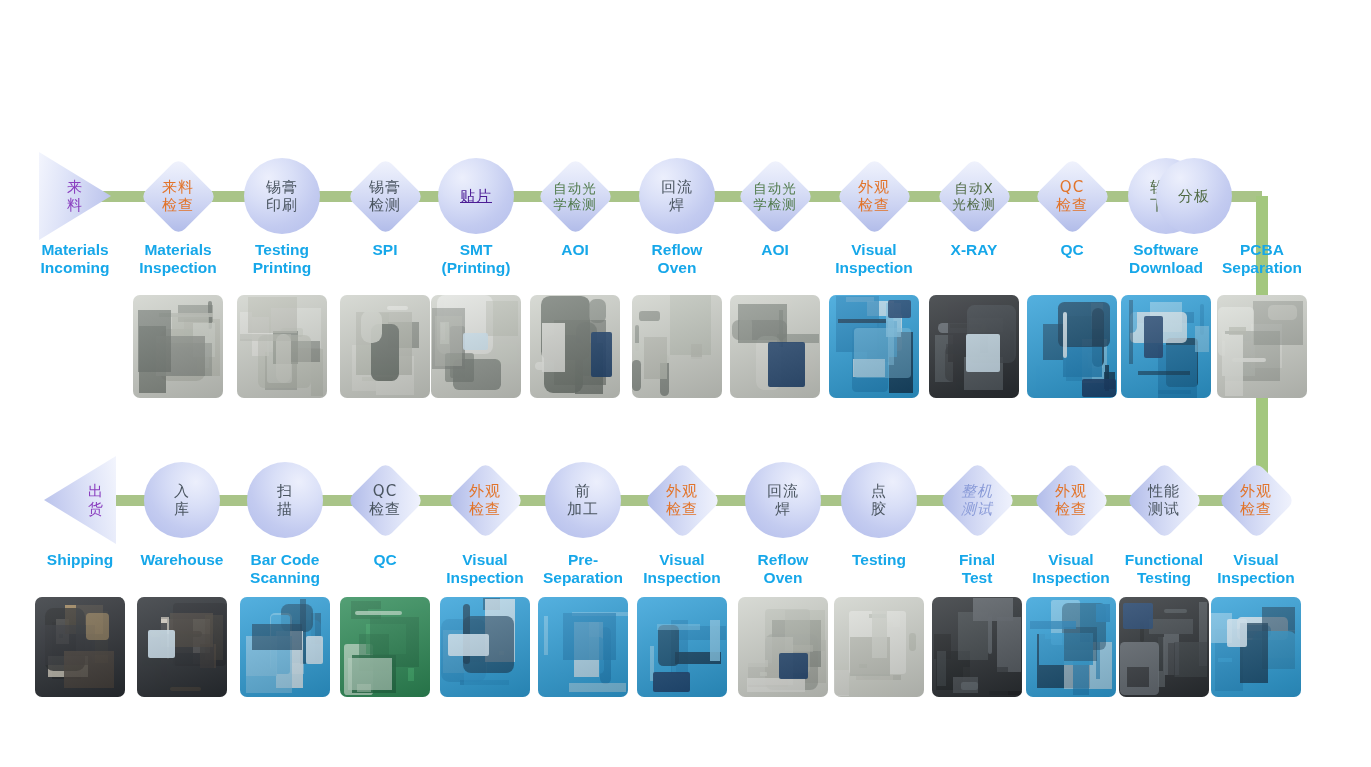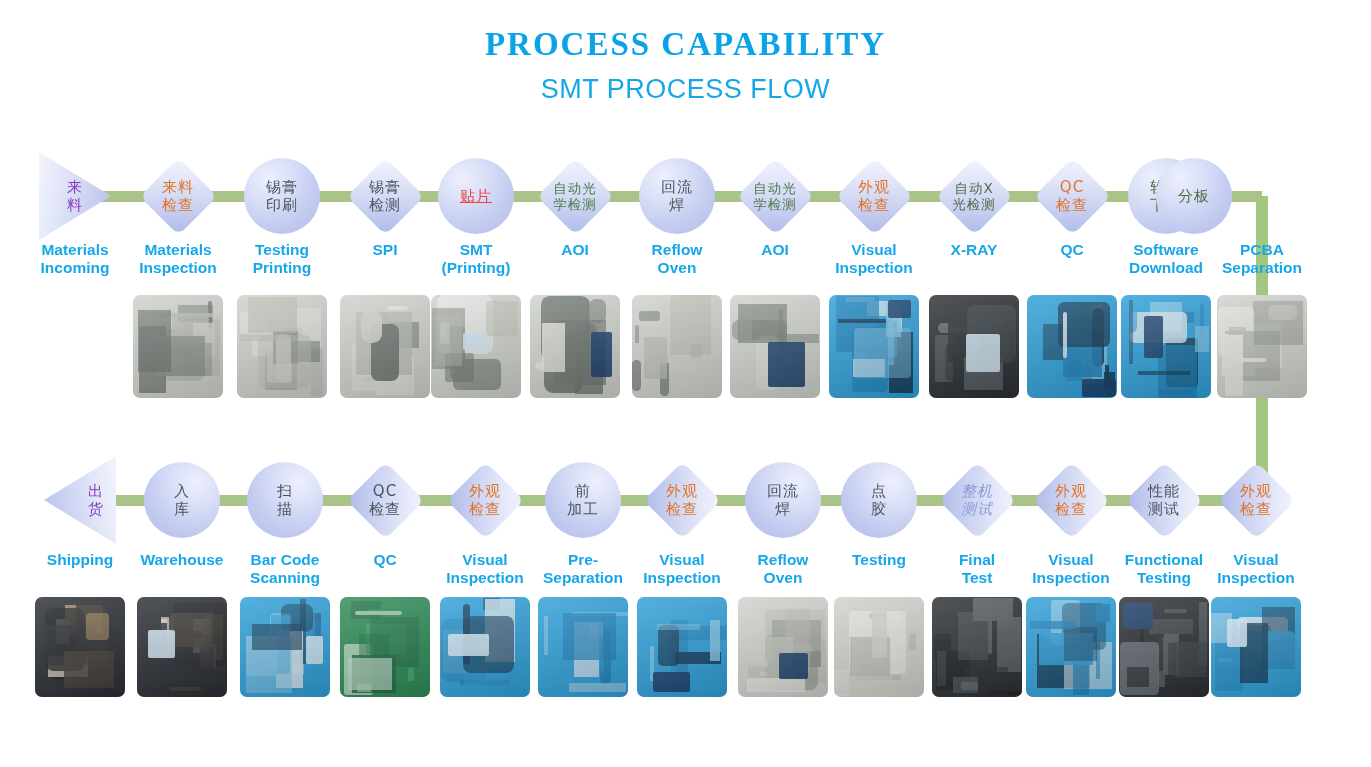--- a/index.html
+++ b/index.html
@@ -74,22 +74,20 @@
     position:absolute;border-radius:7px;overflow:hidden;
     background:#7d8a93;
   }
   .photo i{position:absolute;display:block;}
 </style>
 </head>
 <body>
 
 <div id="stage">
 
-  <div class="title" id="main-title">PROCESS  CAPABILITY</div>
-  <div id="sub-title">SMT PROCESS FLOW</div>
 
   <div id="rails">
       <div class="rail" style="left: 75px; width: 103px; top: 190.5px; height: 11px;"></div>
       <div class="rail" style="left: 178px; width: 104px; top: 190.5px; height: 11px;"></div>
       <div class="rail" style="left: 282px; width: 103px; top: 190.5px; height: 11px;"></div>
       <div class="rail" style="left: 385px; width: 91px; top: 190.5px; height: 11px;"></div>
       <div class="rail" style="left: 476px; width: 99px; top: 190.5px; height: 11px;"></div>
       <div class="rail" style="left: 575px; width: 102px; top: 190.5px; height: 11px;"></div>
       <div class="rail" style="left: 677px; width: 98px; top: 190.5px; height: 11px;"></div>
       <div class="rail" style="left: 775px; width: 99px; top: 190.5px; height: 11px;"></div>
@@ -134,21 +132,21 @@
       <div class="enlabel" style="left: 202px; top: 241px; width: 160px;">Testing
 Printing</div>
       <div class="node" style="left: 357.5px; top: 168.5px; width: 55px; height: 55px;">
         <div class="shape sh-diamond"></div>
         <div class="cn" style="color: rgb(74, 85, 96); width: 81.9px; height: 81.9px; left: -13.45px; top: -13.45px;">锡膏
 检测</div>
       </div>
       <div class="enlabel" style="left: 305px; top: 241px; width: 160px;">SPI</div>
       <div class="node" style="left: 438px; top: 158px; width: 76px; height: 76px;">
         <div class="shape sh-circle"></div>
-        <div class="cn" style="color: #ef4444; text-decoration: underline;">贴片</div>
+        <div class="cn" style="color: #4c1d95; text-decoration: underline;">贴片</div>
       </div>
       <div class="enlabel" style="left: 396px; top: 241px; width: 160px;">SMT
 (Printing)</div>
       <div class="node" style="left: 547.5px; top: 168.5px; width: 55px; height: 55px;">
         <div class="shape sh-diamond"></div>
         <div class="cn sm" style="color: rgb(79, 122, 74); width: 81.9px; height: 81.9px; left: -13.45px; top: -13.45px;">自动光
 学检测</div>
       </div>
       <div class="enlabel" style="left: 495px; top: 241px; width: 160px;">AOI</div>
       <div class="node" style="left: 639px; top: 158px; width: 76px; height: 76px;">

